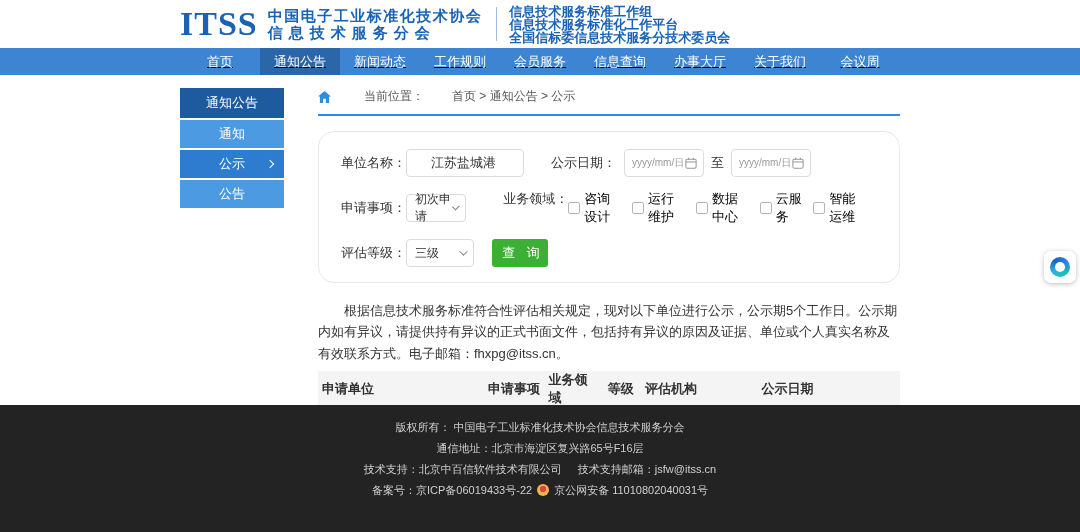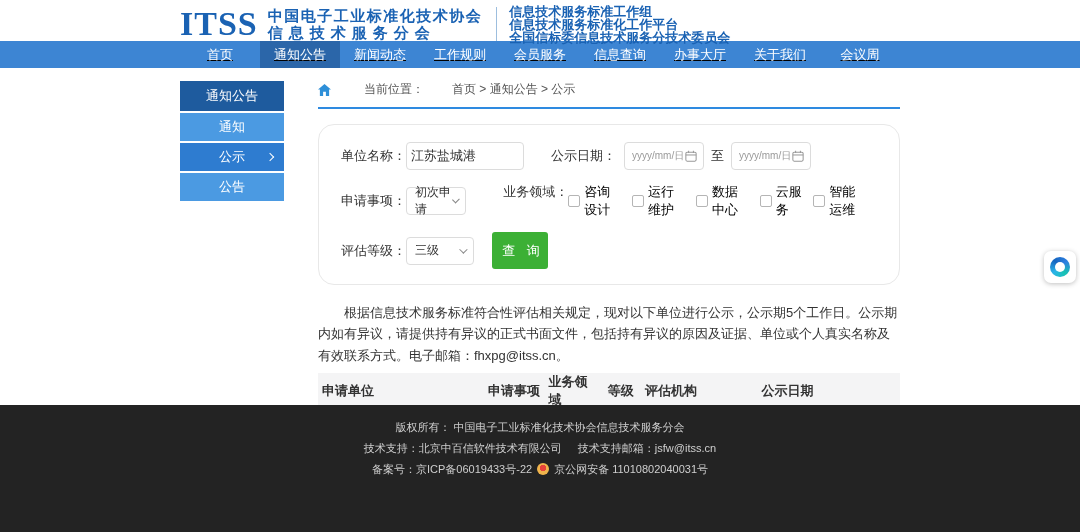--- a/index.html
+++ b/index.html
@@ -2,21 +2,21 @@
 <html><head>
 <meta charset="utf-8">
 <style>
   * { margin:0; padding:0; box-sizing:border-box; }
   html,body { width:1080px; height:532px; background:#fff; overflow:hidden;
               font-family:"Liberation Sans", sans-serif; }
   .page { position:relative; width:1080px; height:532px; background:#fff; }
   .container { width:720px; margin:0 auto; }
 
   
-  .top-header { height:41px; background:#fff; }
+  .top-header { height:48px; background:#fff; }
   .header-inner { display:flex; align-items:center; height:48px; }
   .logo-text { font-family:"Liberation Serif", serif; font-weight:bold;
                font-size:34px; color:#1a62b3; letter-spacing:1px; line-height:1; }
   .org-block { margin-left:10px; color:#1a62b3; }
   .org-line1 { font-size:15px; font-weight:bold; letter-spacing:1.5px; line-height:17px; }
   .org-line2 { font-size:15px; font-weight:bold; letter-spacing:6px; line-height:17px; }
   .header-divider { width:1px; height:34px; background:#9dbede; margin:0 12px 0 14px; }
   .header-right { color:#1a62b3; }
   .header-right div { font-size:13px; font-weight:bold; line-height:13px; white-space:nowrap; }
 
@@ -48,39 +48,39 @@
   .home-icon { margin-right:5px; display:inline-flex; }
   .crumb-sep-line { height:2px; background:#2e8ae0; margin-top:9px; }
 
   
   .filter-box { border:1px solid #e8e8e8; border-radius:16px; margin-top:15px;
                 padding:17px 22px 15px 22px; background:#fff; }
   .f-row { display:flex; align-items:center; margin-bottom:13px; }
   .f-row:last-child { margin-bottom:0; }
   .f-label { font-size:13px; color:#333; white-space:nowrap; }
   .text-input { width:118px; height:28px; border:1px solid #dcdcdc; border-radius:4px;
-                font-size:13px; color:#333; padding:0 4px; outline:none;
+                font-size:13px; color:#333; padding:0 24px; outline:none;
                 font-family:"Liberation Sans", sans-serif; }
   .date-wrap { display:flex; align-items:center; margin-left:27px; }
   .date-input { width:80px; height:28px; border:1px solid #dcdcdc; border-radius:4px;
                 display:inline-flex; align-items:center; justify-content:space-between;
                 padding:0 6px 0 7px; cursor:pointer; background:#fff; }
   .date-ph { font-size:10px; color:#9a9a9a; }
   .date-to { font-size:13px; color:#333; margin:0 7px; }
   .select { width:68px; height:28px; border:1px solid #dcdcdc; border-radius:4px;
             display:inline-flex; align-items:center; justify-content:space-between;
             padding:0 8px; font-size:12px; color:#333; cursor:pointer; background:#fff; }
   .sel-arrow { width:6px; height:6px; border-right:1.3px solid #888;
                border-bottom:1.3px solid #888; transform:rotate(45deg) translateY(-2px); }
   .domains { display:flex; align-items:flex-start; margin-left:37px; }
   .domain-item { display:inline-flex; align-items:center; margin-right:10px;
                  font-size:13px; color:#000000; cursor:pointer; }
   .checkbox { width:12px; height:12px; border:1px solid #b5b5b5; border-radius:2px;
               background:#fff; margin-right:4px; flex:none; }
-  .search-btn { margin-left:18px; width:56px; height:37px; background:#3cb035;
+  .search-btn { margin-left:18px; width:56px; height:28px; background:#3cb035;
                 color:#fff; font-size:13px; letter-spacing:4px; padding-left:6px;
                 border:none; border-radius:3px; cursor:pointer;
                 font-family:"Liberation Sans", sans-serif; }
   .gap8 { width:8px; flex:none; }
 
   
   .notice { margin-top:17px; font-size:13px; color:#333; line-height:1.65;
             text-indent:2em; }
 
   
@@ -287,20 +287,21 @@
           <input class="pager-input page-input" type="text" value="1" style="">
           <span>页</span>
         </div>
 
       </div>
     </div>
   </div>
 
   <div class="footer">
     <div class="f-line">版权所有：  中国电子工业标准化技术协会信息技术服务分会</div>
+    <div class="f-line">通信地址：北京市海淀区复兴路65号F16层</div>
     <div class="f-line">
       <span class="f-part">技术支持：北京中百信软件技术有限公司</span>
       <span class="f-part">技术支持邮箱：jsfw@itss.cn</span>
     </div>
     <div class="f-line">
       <span>备案号：京ICP备06019433号-22</span>
       <span class="emblem-icon"></span>
       <span>京公网安备 11010802040031号</span>
     </div>
   </div>

